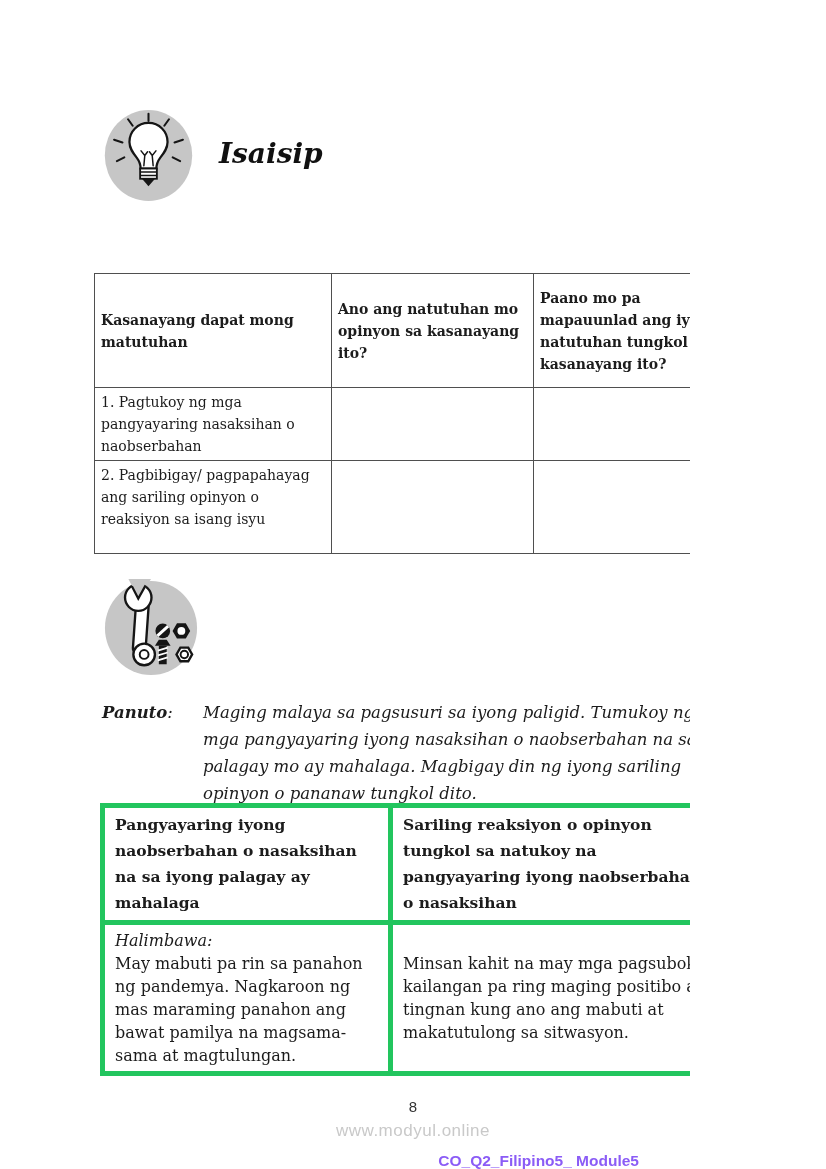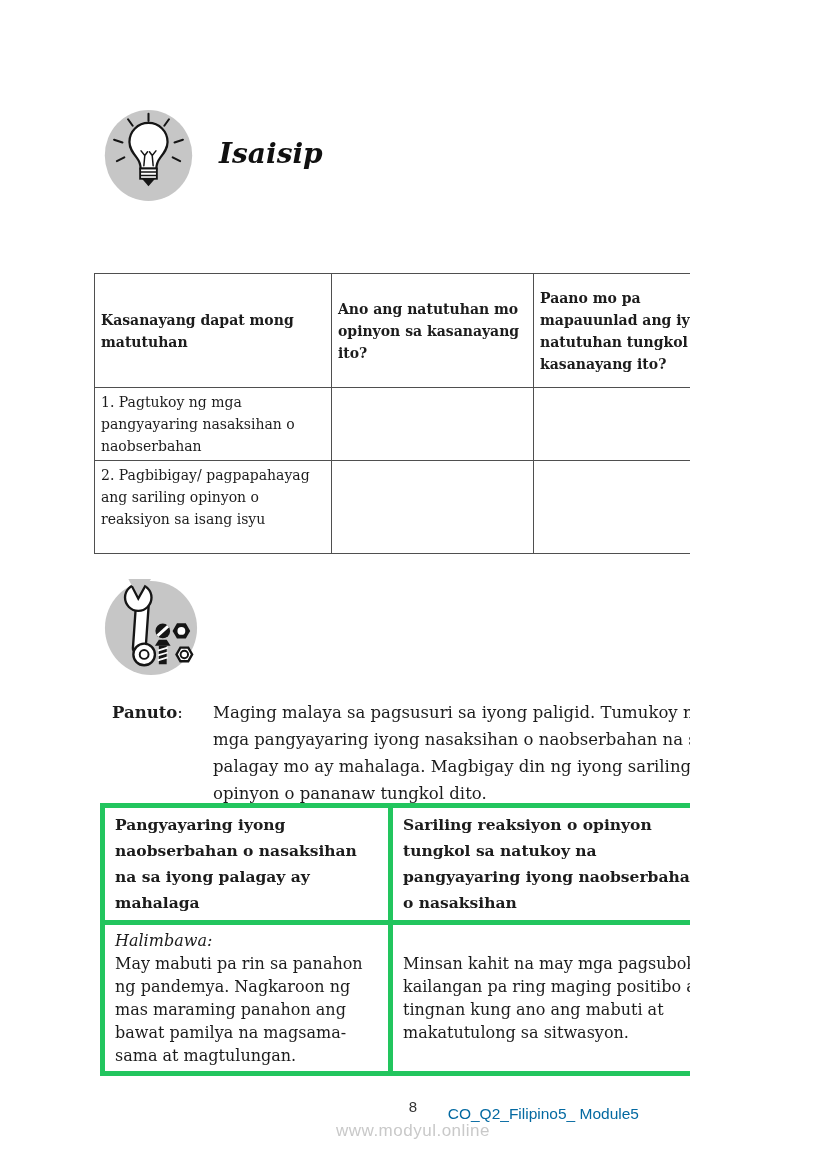--- a/index.html
+++ b/index.html
@@ -26,42 +26,42 @@
   .t-skills { left:94px; top:273px; width:643px; }
   .t-skills th, .t-skills td {
     border:1px solid #4f4f4f; padding:3px 6px; text-align:left;
     font-size:14px; line-height:22px; vertical-align:middle;
   }
   .t-skills th { font-weight:bold; }
   .t-skills thead tr { height:114px; }
   .t-skills tbody tr.r1 { height:67px;margin-top:40px; }
   .t-skills tbody tr.r2 { height:93px; }
   .t-skills tbody td { vertical-align:top; }
-  .panuto { position:absolute; left:112px; top:699px; width:630px; display:flex; }
+  .panuto { position:absolute; left:102px; top:699px; width:630px; display:flex;font-style:italic; }
   .panuto-label { width:101px; font-size:16.5px; line-height:27px; }
   .panuto-label .b { font-weight:bold; }
   .panuto-text { width:520px; font-size:16.5px; line-height:27px; }
   .t-observe { left:100px; top:803px; width:622px; border:2px solid #4f4f4f; }
   .t-observe th, .t-observe td {
     border:5px solid #22c55e; text-align:left; padding:4px 10px;
   }
   .t-observe th { font-weight:bold; font-size:15.5px; line-height:26px; vertical-align:middle; }
   .t-observe thead tr { height:110px; }
   .t-observe tbody tr { height:136px; }
   .t-observe tbody td { font-size:16px; line-height:23px; }
   .cell-example { vertical-align:top; padding-top:5px; }
   .cell-reaction { vertical-align:middle; }
   .example-label { font-style:italic; }
   .footer-page-num {
     position:absolute; left:0; top:1098px; width:826px; text-align:center;
     font-family:"Liberation Sans", sans-serif; font-size:15px; color:#333;
   }
   .footer-module {
-    position:absolute; right:51px; top:1105px;
-    font-family:"Liberation Sans", sans-serif; font-weight:normal; font-size:15.5px; color:#0369a1;
+    position:absolute; right:51px; top:1152px;
+    font-family:"Liberation Sans", sans-serif; font-weight:bold; font-size:15.5px; color:#8b5cf6;
   }
   .footer-watermark {
     position:absolute; left:0; top:1121px; width:826px; text-align:center;
     font-family:"Liberation Sans", sans-serif; font-size:17px; color:#c9c9c9;
     letter-spacing:0.5px;
   }
 </style>
 </head>
 <body>
 

